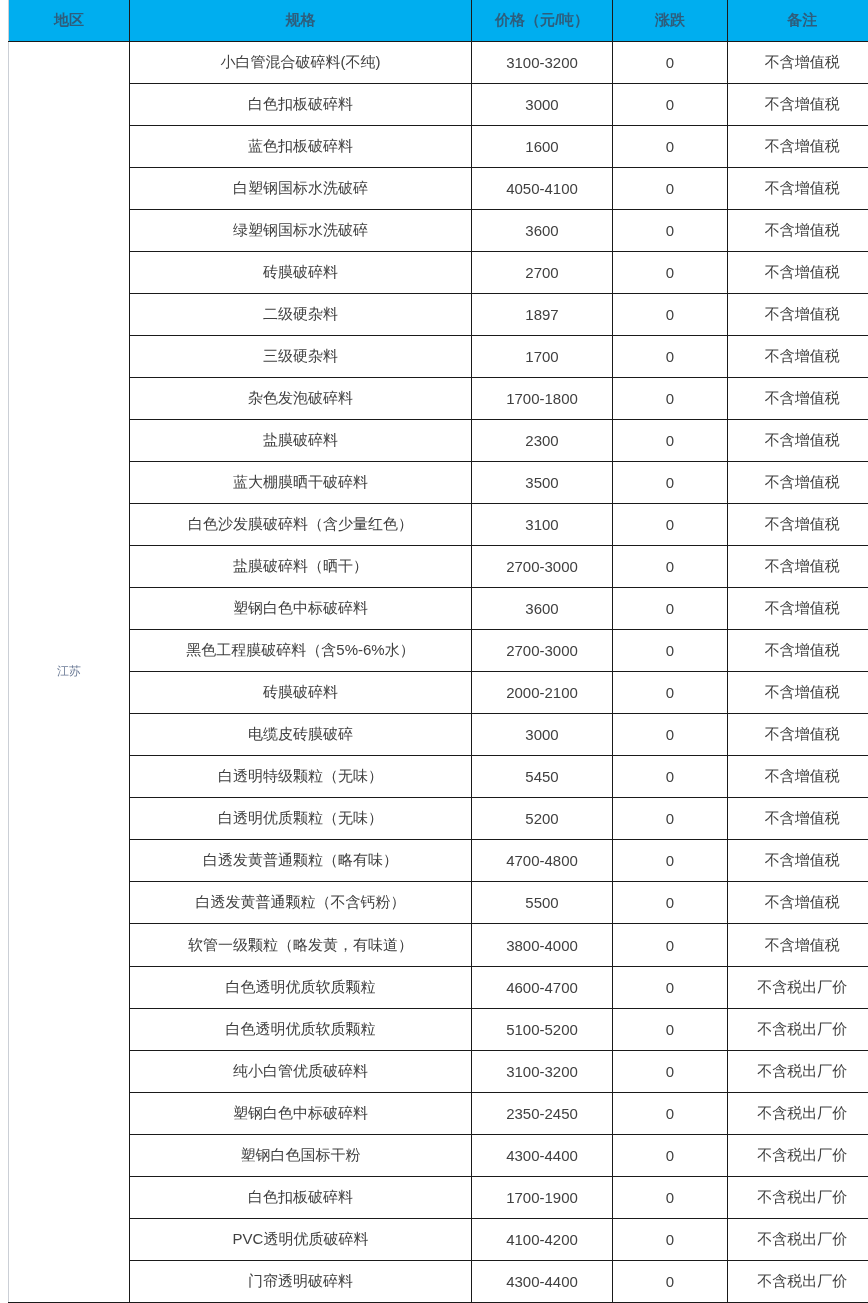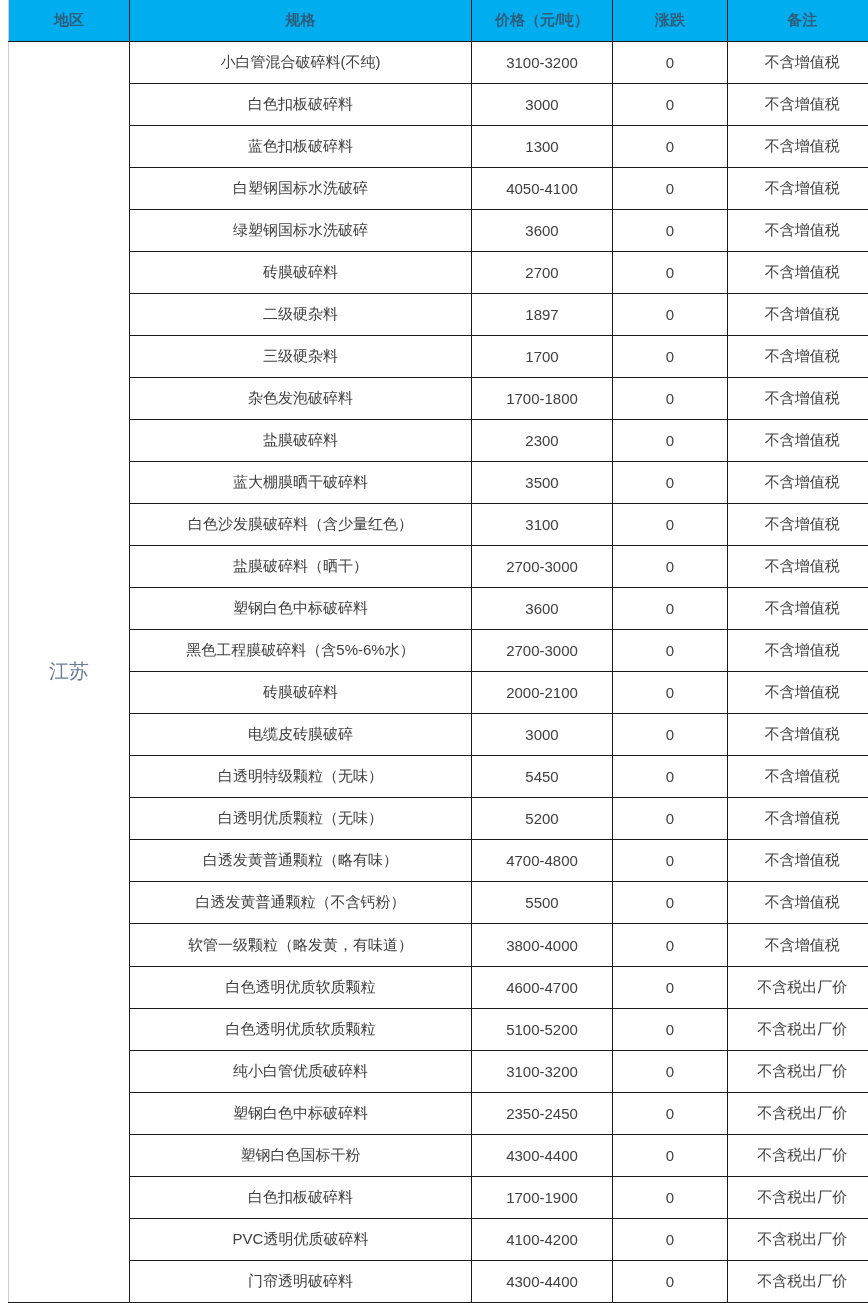--- a/index.html
+++ b/index.html
@@ -46,21 +46,21 @@
   table.price-table tbody td {
     color: #404040;
     font-size: 15px;
     font-weight: normal;
     height: 42px;
   }
   table.price-table tbody td:last-child { border-right: none; }
   
   table.price-table td.region-cell {
     color: #6D7C97;
-    font-size: 20px;
+    font-size: 12px;
     border-left: 1px solid #CBCFD6;
     border-top: 1px solid #1a1a1a;
     border-bottom: 1px solid #1a1a1a;
     border-right: 1px solid #1a1a1a;
     background: #ffffff;
   }
 </style>
 </head>
 <body>
 
@@ -91,21 +91,21 @@
           <td>不含增值税</td>
         </tr>
         <tr>
           <td>白色扣板破碎料</td>
           <td>3000</td>
           <td>0</td>
           <td>不含增值税</td>
         </tr>
         <tr>
           <td>蓝色扣板破碎料</td>
-          <td>1300</td>
+          <td>1600</td>
           <td>0</td>
           <td>不含增值税</td>
         </tr>
         <tr>
           <td>白塑钢国标水洗破碎</td>
           <td>4050-4100</td>
           <td>0</td>
           <td>不含增值税</td>
         </tr>
         <tr>

